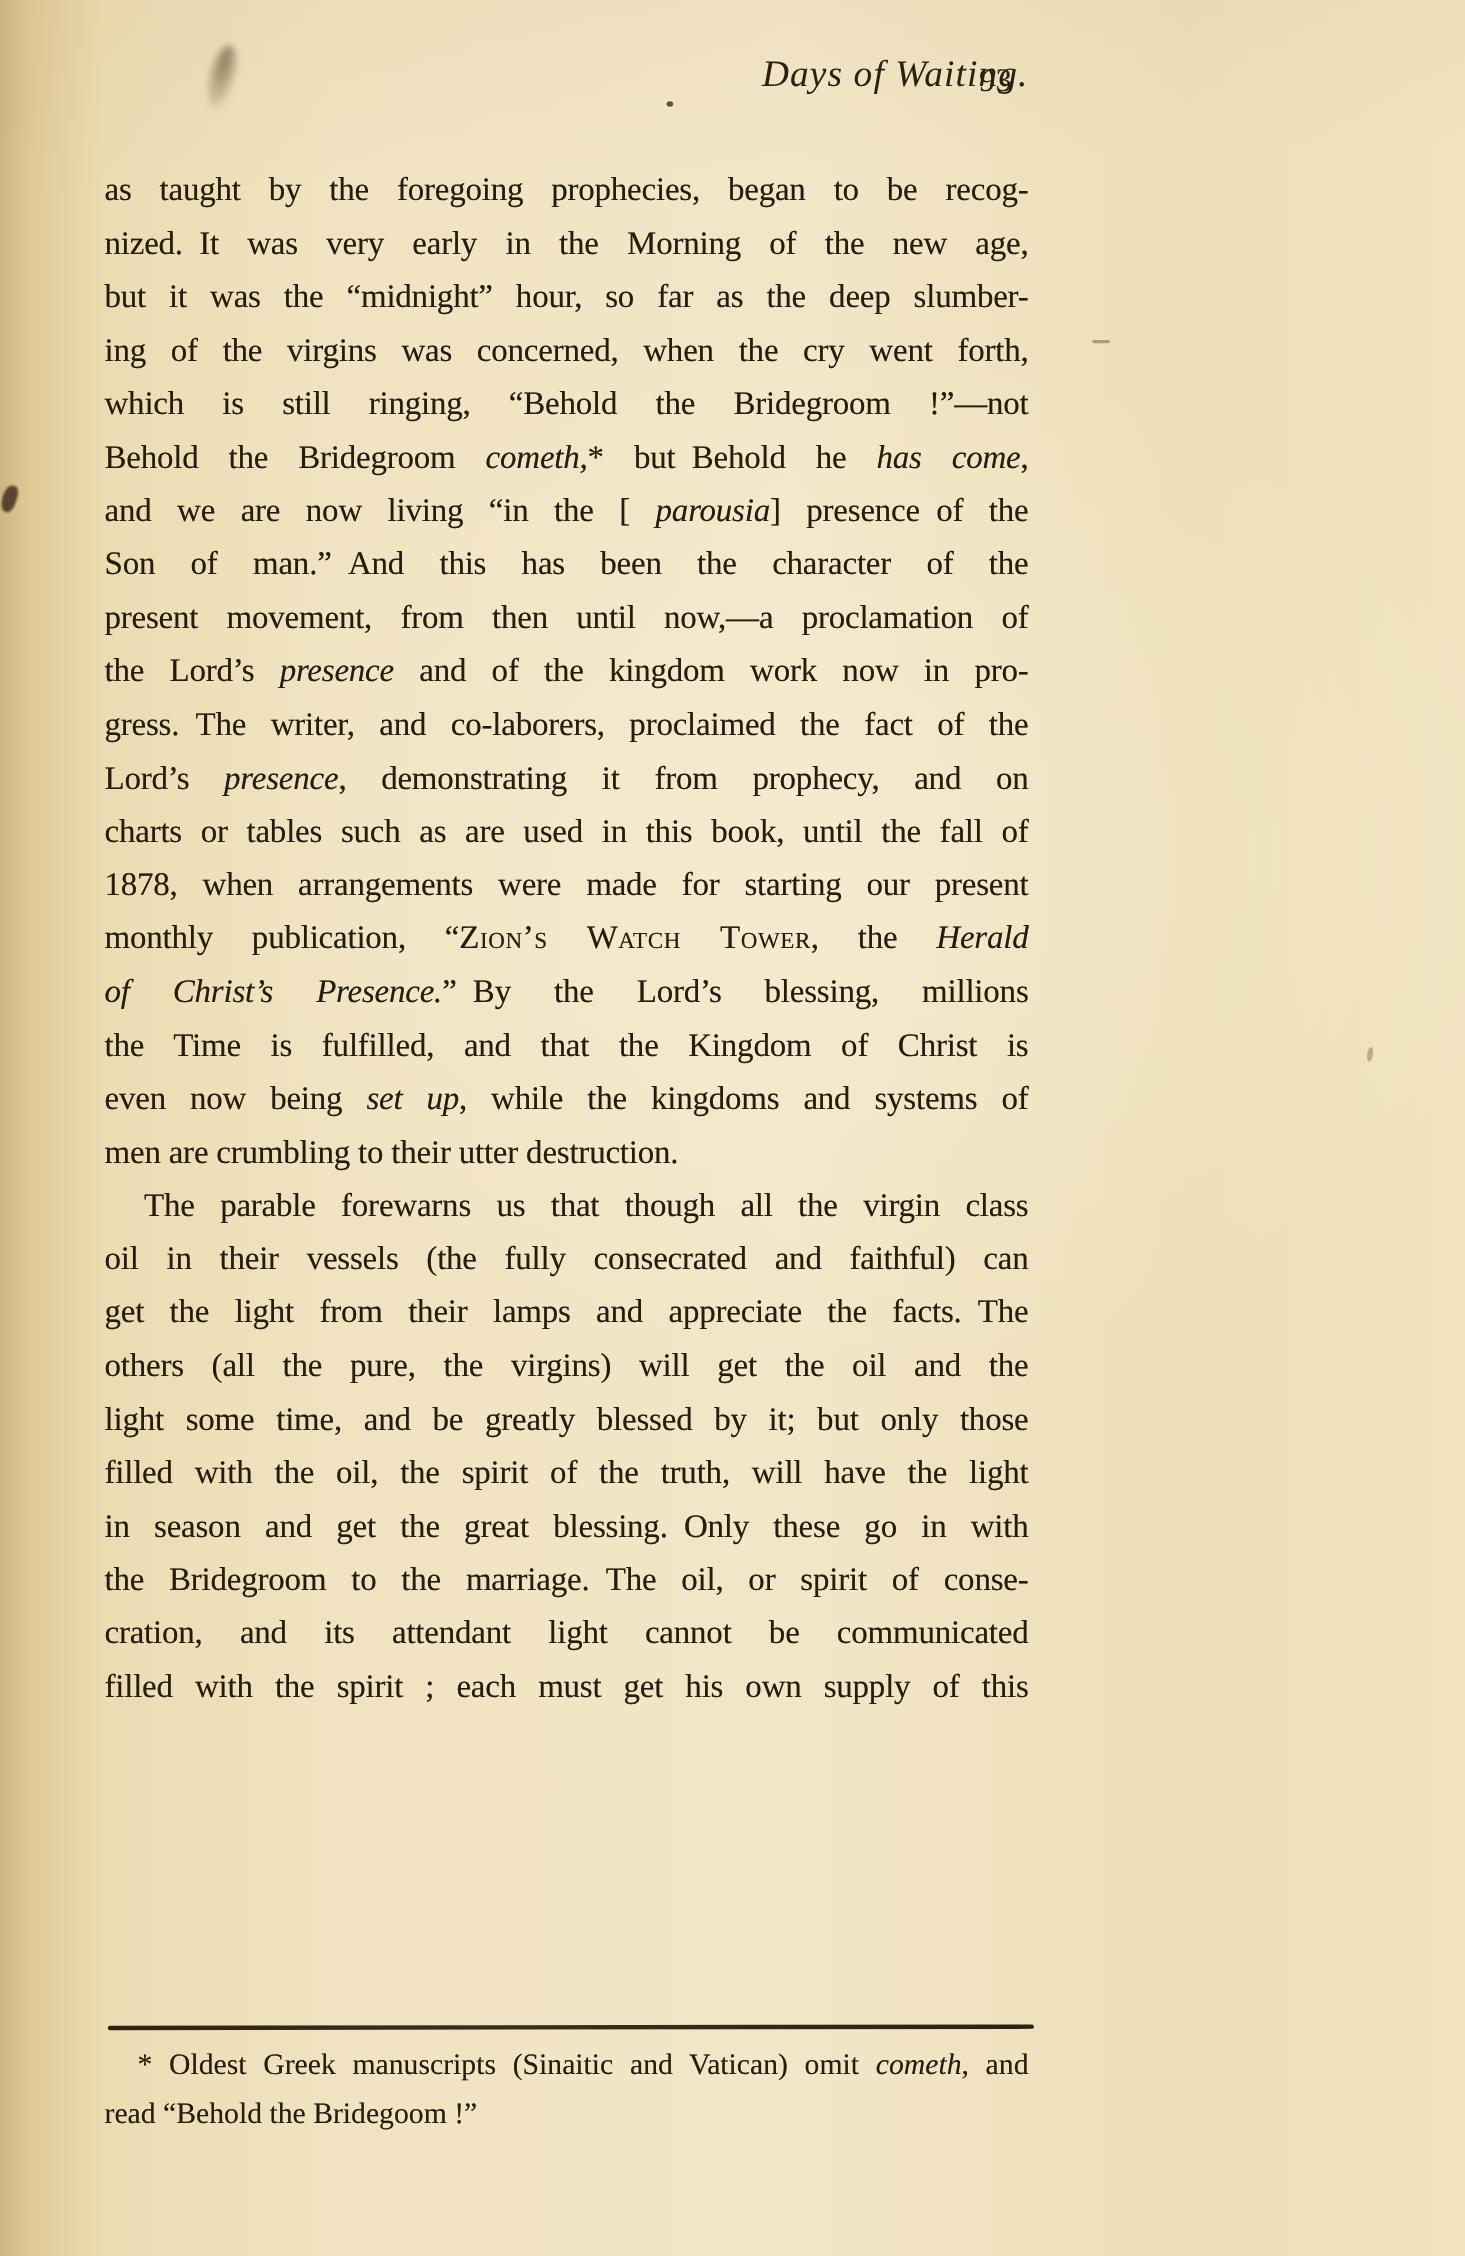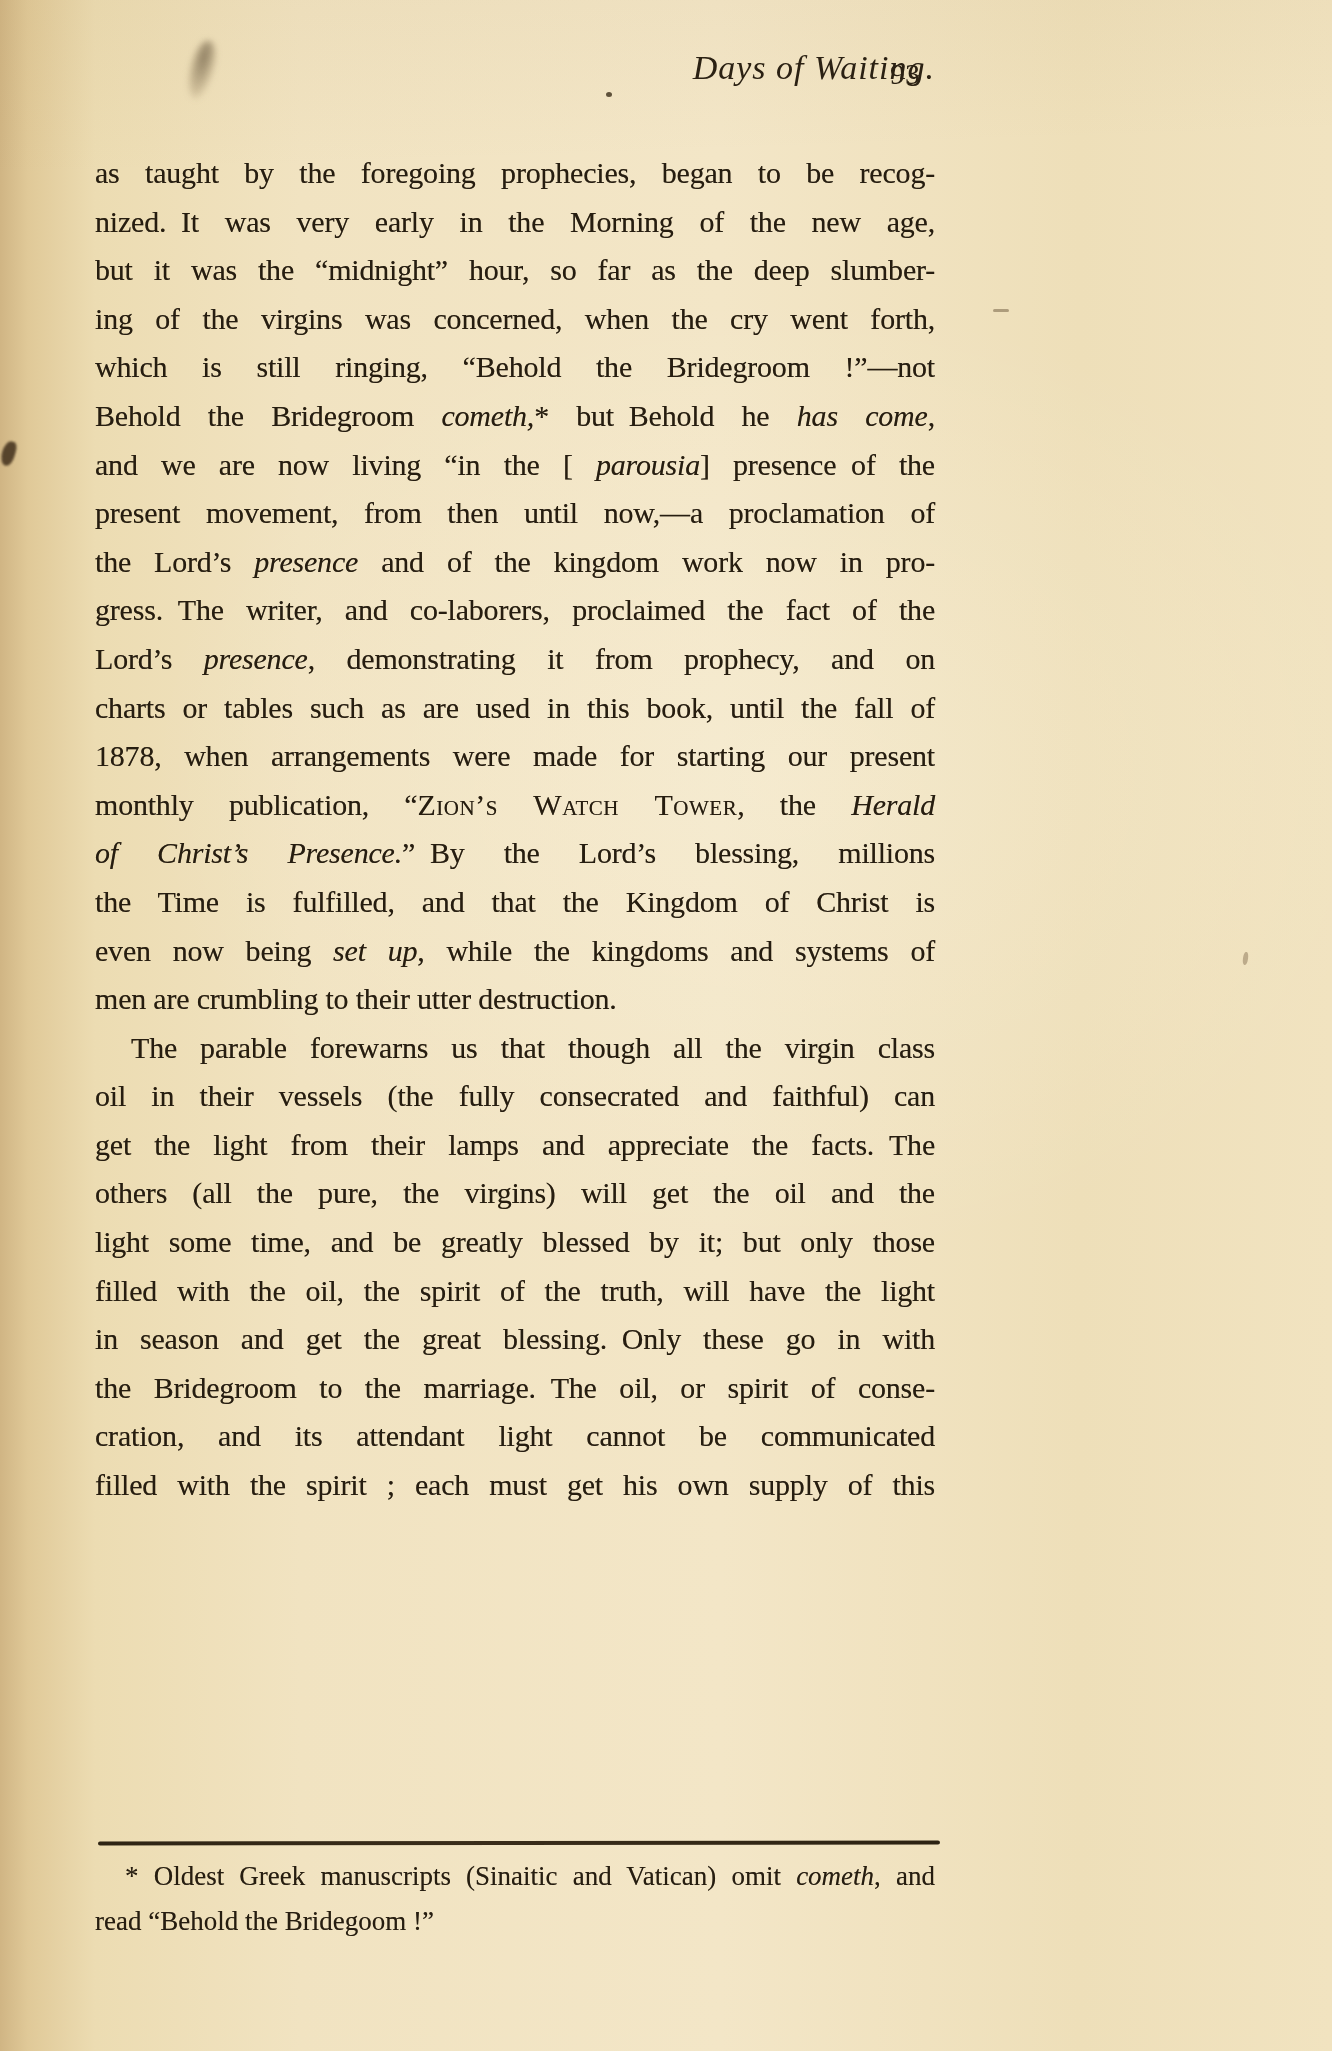--- a/index.html
+++ b/index.html
@@ -79,20 +79,21 @@
   </div>
 
   <div class="body-text" id="body-lines">
       <div class="tline"><span class="seg-n">as taught by the foregoing prophecies, began to be recog-</span></div>
       <div class="tline"><span class="seg-n">nized. It was very early in the Morning of the new age,</span></div>
       <div class="tline"><span class="seg-n">but it was the “midnight” hour, so far as the deep slumber-</span></div>
       <div class="tline"><span class="seg-n">ing of the virgins was concerned, when the cry went forth,</span></div>
       <div class="tline"><span class="seg-n">which is still ringing, “Behold the Bridegroom !”—not</span></div>
       <div class="tline"><span class="seg-n">Behold the Bridegroom </span><span class="seg-i">cometh,</span><span class="seg-n">* but Behold he </span><span class="seg-i">has come</span><span class="seg-n">,</span></div>
       <div class="tline"><span class="seg-n">and we are now living “in the [ </span><span class="seg-i">parousia</span><span class="seg-n">] presence of the</span></div>
+      <div class="tline"><span class="seg-n">Son of man.” And this has been the character of the</span></div>
       <div class="tline"><span class="seg-n">present movement, from then until now,—a proclamation of</span></div>
       <div class="tline"><span class="seg-n">the Lord’s </span><span class="seg-i">presence</span><span class="seg-n"> and of the kingdom work now in pro-</span></div>
       <div class="tline"><span class="seg-n">gress. The writer, and co-laborers, proclaimed the fact of the</span></div>
       <div class="tline"><span class="seg-n">Lord’s </span><span class="seg-i">presence</span><span class="seg-n">, demonstrating it from prophecy, and on</span></div>
       <div class="tline"><span class="seg-n">charts or tables such as are used in this book, until the fall of</span></div>
       <div class="tline"><span class="seg-n">1878, when arrangements were made for starting our present</span></div>
       <div class="tline"><span class="seg-n">monthly publication, “</span><span class="seg-sc">Zion’s Watch Tower</span><span class="seg-n">, the </span><span class="seg-i">Herald</span></div>
       <div class="tline"><span class="seg-i">of Christ’s Presence.</span><span class="seg-n">” By the Lord’s blessing, millions</span></div>
       <div class="tline"><span class="seg-n">the Time is fulfilled, and that the Kingdom of Christ is</span></div>
       <div class="tline"><span class="seg-n">even now being </span><span class="seg-i">set up</span><span class="seg-n">, while the kingdoms and systems of</span></div>

